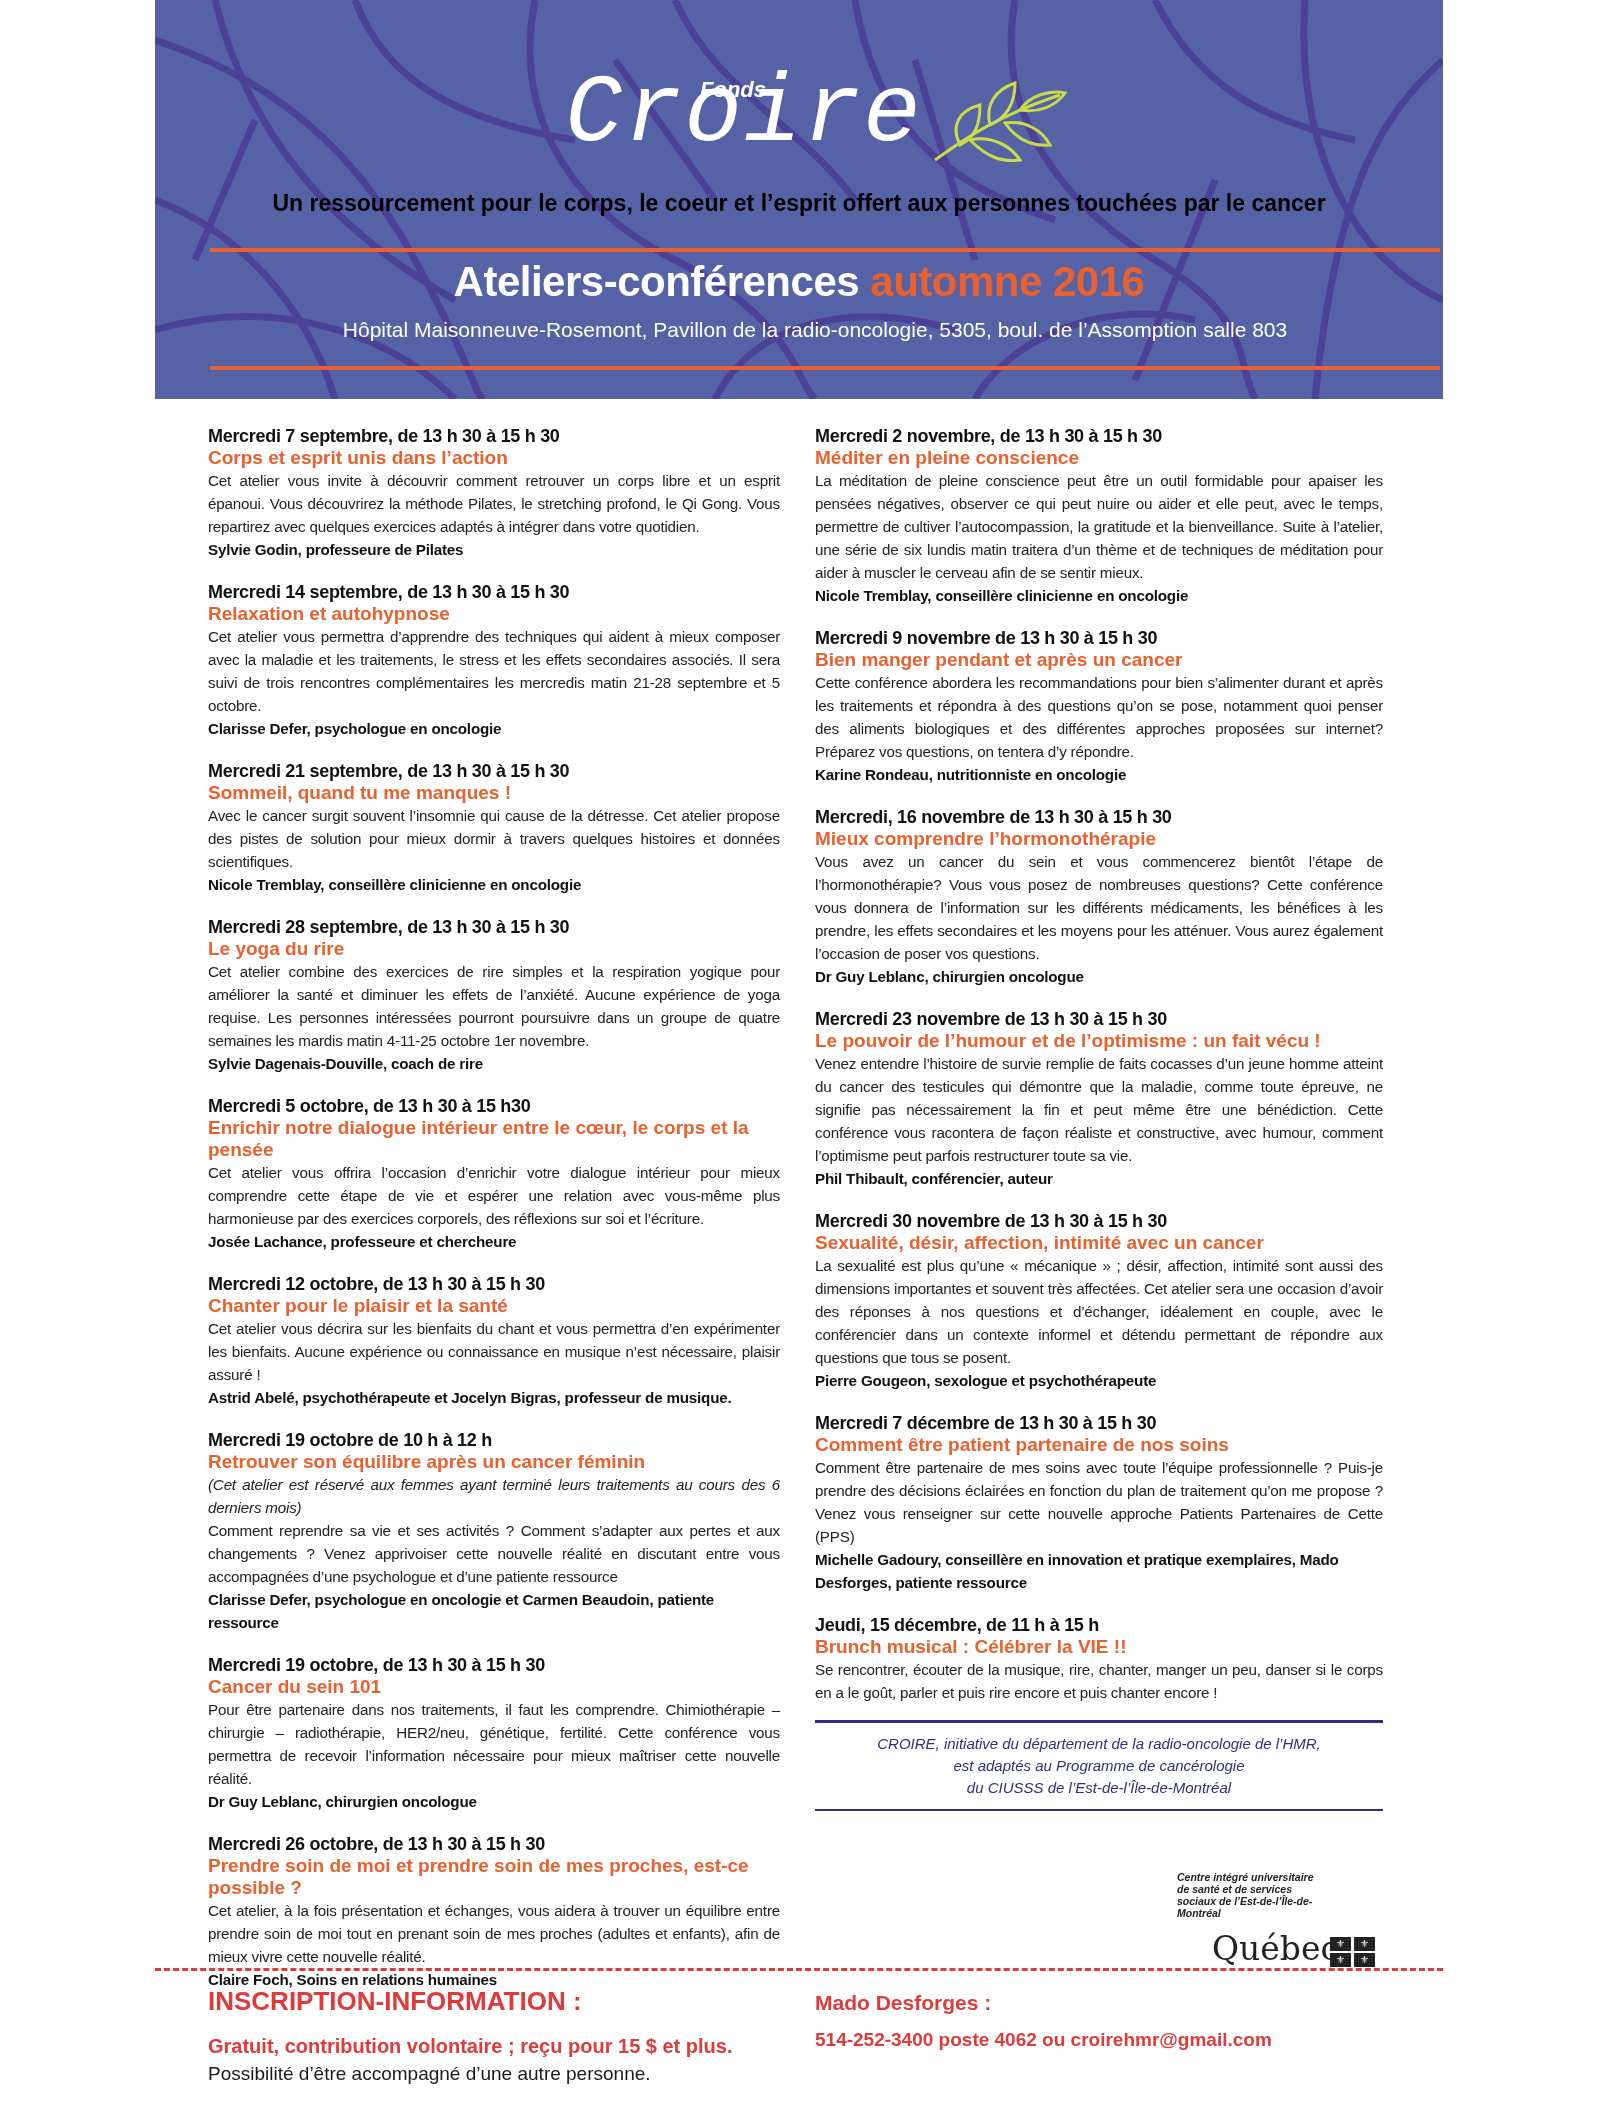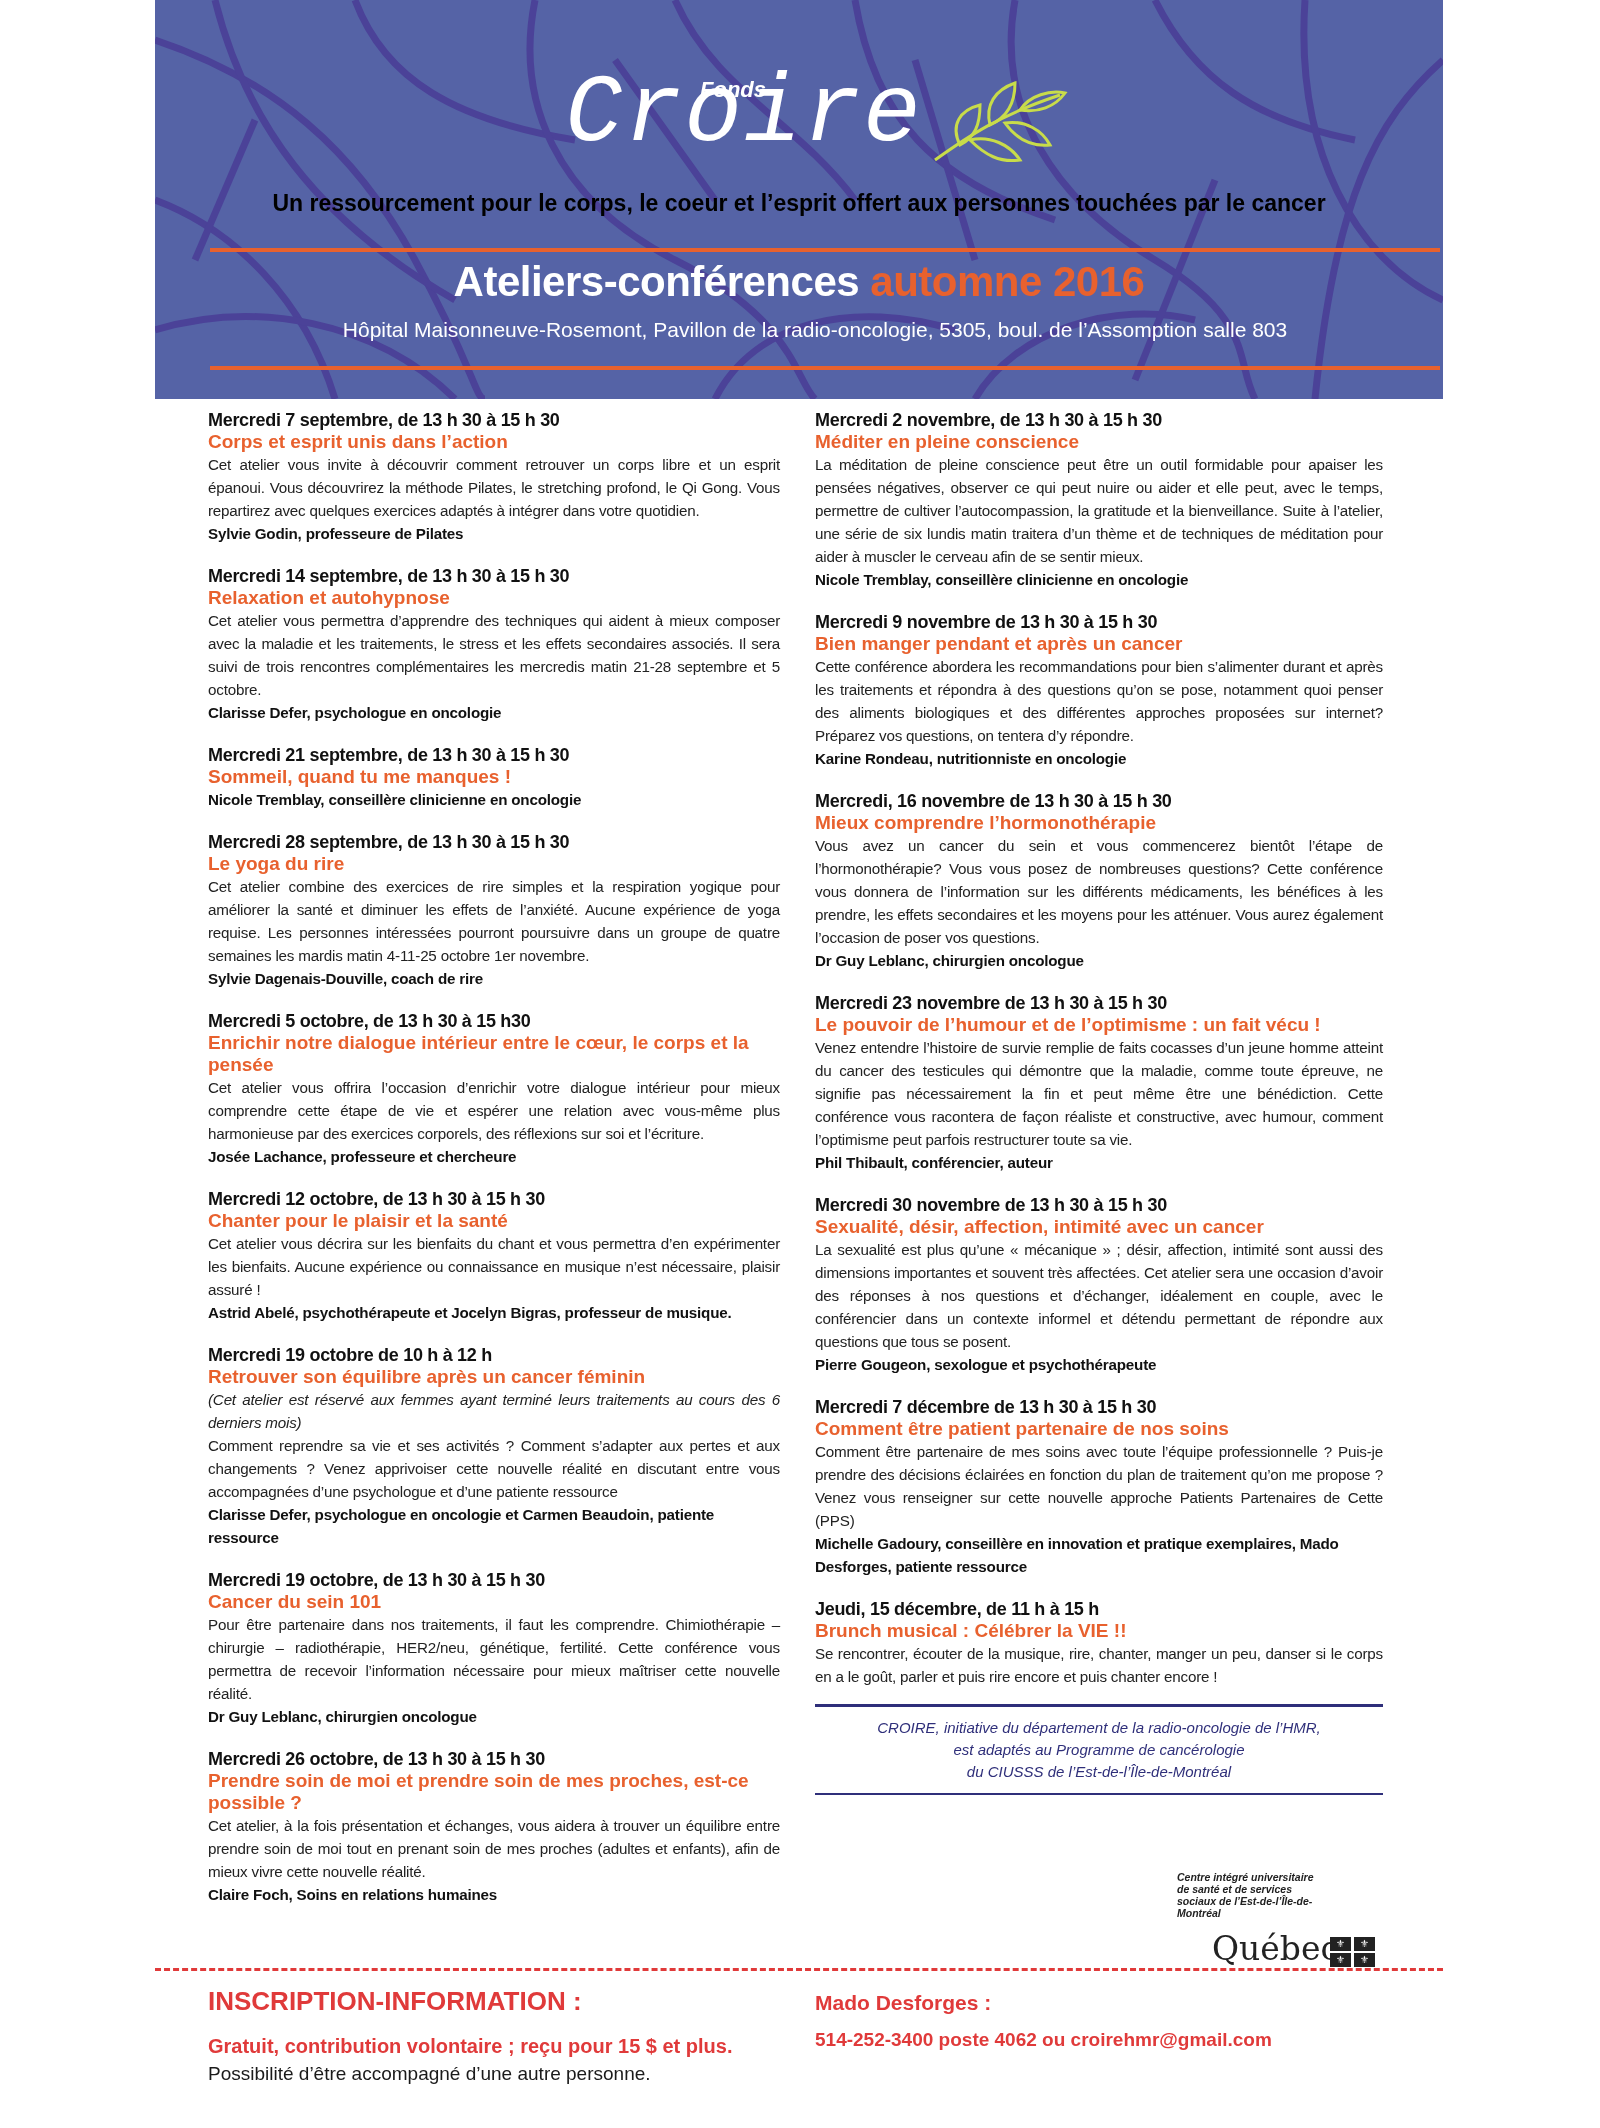--- a/index.html
+++ b/index.html
@@ -22,21 +22,21 @@
     .rule.r2 { top:366px; }
     .title { position:absolute; left:0; width:100%; top:258px; text-align:center; color:#fff;
       font-weight:bold; font-size:42px; letter-spacing:-0.5px; }
     .title .accent { color:#e8612e; }
     .address { position:absolute; left:16px; width:100%; top:318px; text-align:center; color:#fff;
       font-size:21px; }
 
     .col { position:absolute; top:410px; }
     .col.left { left:208px; width:572px; }
     .col.right { left:815px; width:568px; }
-    .event { margin-bottom:21px; }
+    .event { margin-bottom:21px;margin-top:16px; }
     .ev-date { font-weight:bold; font-size:18px; line-height:21px; color:#111; letter-spacing:-0.3px; }
     .ev-title { font-weight:bold; font-size:19px; line-height:22px; color:#e8612e; }
     .ev-desc { font-size:15.2px; line-height:23px; text-align:justify; color:#222; letter-spacing:-0.2px; }
     .ev-desc i { font-style:italic; }
     .ev-speaker { font-weight:bold; font-size:15.2px; line-height:23px; color:#111; letter-spacing:-0.2px; }
 
     .divider { height:3px; background:#2f2f7a; margin:16px 0 10px 0; }
     .croire-note { text-align:center; font-style:italic; color:#2f2f7a; font-size:15px; line-height:22px; }
     .divider2 { height:2px; background:#2f2f7a; margin:10px 0 0 0; }
 
@@ -117,20 +117,21 @@
   </div>
   <div class="event">
     <div class="ev-date">Mercredi 14 septembre, de 13 h 30 à 15 h 30</div>
     <div class="ev-title">Relaxation et autohypnose</div>
     <div class="ev-desc">Cet atelier vous permettra d’apprendre des techniques qui aident à mieux composer avec la maladie et les traitements, le stress et les effets secondaires associés. Il sera suivi de trois rencontres complémentaires les mercredis matin 21-28 septembre et 5 octobre.</div>
     <div class="ev-speaker">Clarisse Defer, psychologue en oncologie</div>
   </div>
   <div class="event">
     <div class="ev-date">Mercredi 21 septembre, de 13 h 30 à 15 h 30</div>
     <div class="ev-title">Sommeil, quand tu me manques !</div>
+    <div class="ev-desc">Avec le cancer surgit souvent l’insomnie qui cause de la détresse. Cet atelier propose des pistes de solution pour mieux dormir à travers quelques histoires et données scientifiques.</div>
     <div class="ev-speaker">Nicole Tremblay, conseillère clinicienne en oncologie</div>
   </div>
   <div class="event">
     <div class="ev-date">Mercredi 28 septembre, de 13 h 30 à 15 h 30</div>
     <div class="ev-title">Le yoga du rire</div>
     <div class="ev-desc">Cet atelier combine des exercices de rire simples et la respiration yogique pour améliorer la santé et diminuer les effets de l’anxiété. Aucune expérience de yoga requise. Les personnes intéressées pourront poursuivre dans un groupe de quatre semaines les mardis matin 4-11-25 octobre 1er novembre.</div>
     <div class="ev-speaker">Sylvie Dagenais-Douville, coach de rire</div>
   </div>
   <div class="event">
     <div class="ev-date">Mercredi 5 octobre, de 13 h 30 à 15 h30</div>

